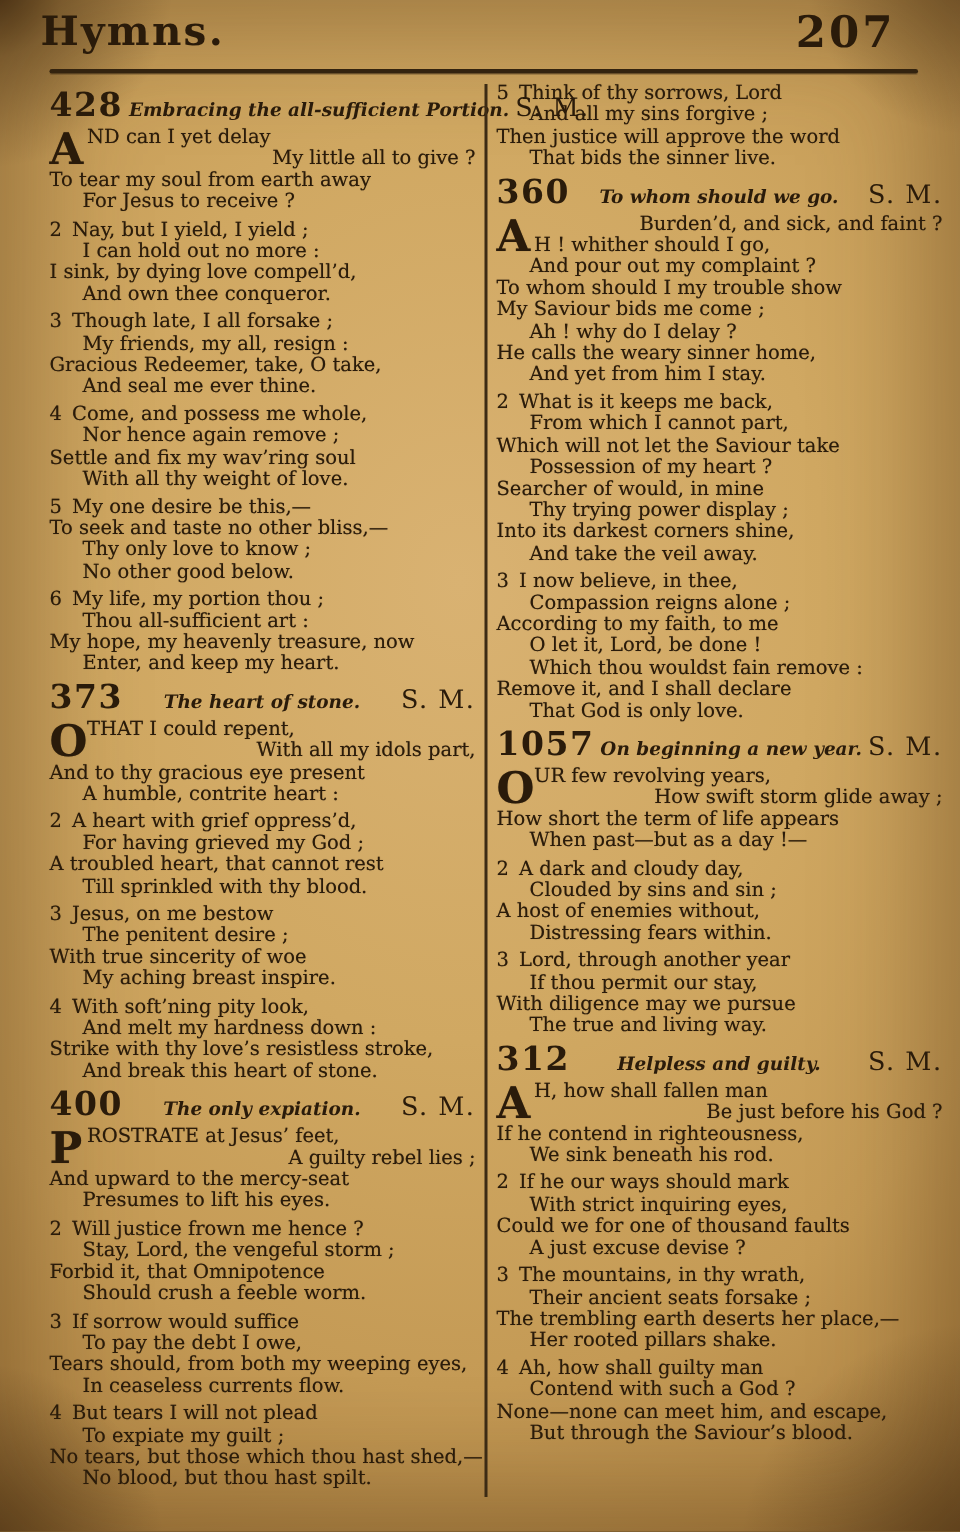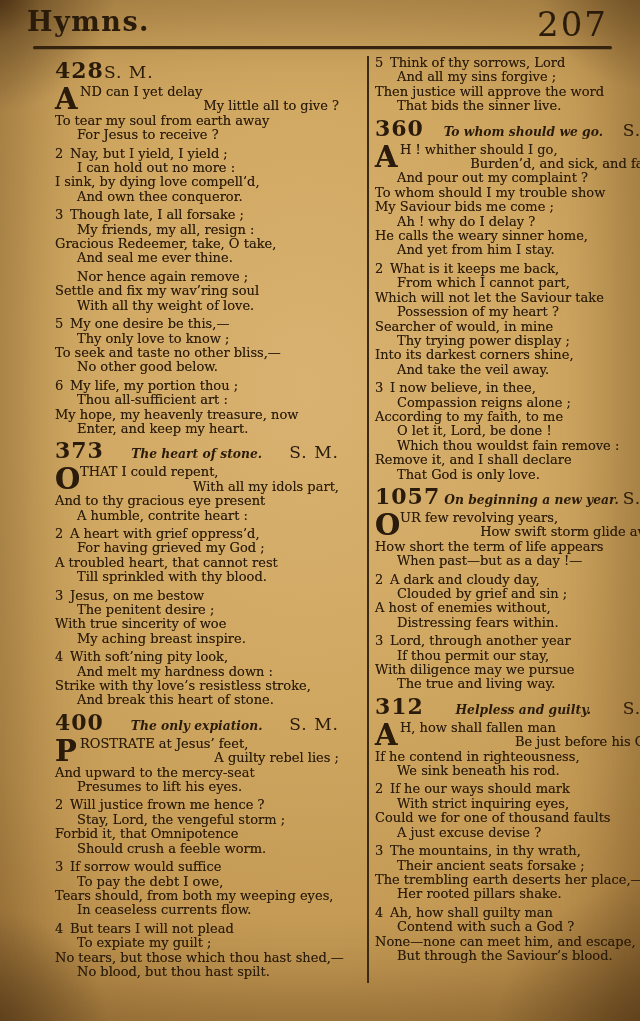--- a/index.html
+++ b/index.html
@@ -18,30 +18,30 @@
     box-shadow: inset 0 0 75px 20px rgba(75,48,16,.38);
   }
   .content{position:absolute;left:33px;top:6px;right:26px;}
   .page-header{position:relative;height:38px;}
   .page-header .title{
     position:absolute;left:0;right:0;text-align:left;
     transform:translateX(-6px);
     font-size:27px;font-weight:600;letter-spacing:1.5px;
   }
   .page-header .pageno{
-    position:absolute;right:6px;top:-2px;
-    font-size:34px;font-weight:400;letter-spacing:2px;
+    position:absolute;right:17px;top:-2px;
+    font-size:29px;font-weight:700;letter-spacing:2px;
   }
   .header-rule{
     height:3px;background:#33230f;border-radius:2px;
     margin:2px 2px 0 0;
     box-shadow:0 1px 0 rgba(51,35,15,.25);
   }
   .columns{display:flex;margin-top:7px;}
-  .col{box-sizing:border-box;margin-left:22px;}
+  .col{box-sizing:border-box;}
   .col-left{width:290px;padding-right:6px;}
   .col-right{flex:1;border-left:2px solid #3c2b14;padding-left:6px;}
   .hymn-heading{
     display:flex;align-items:baseline;
     margin:4px 0 3px 0;white-space:nowrap;
   }
   .hymn-number{font-size:22px;font-weight:bold;letter-spacing:1px;line-height:21px;}
   .hymn-title{flex:1;text-align:center;font-style:italic;font-weight:bold;font-size:12.3px;padding:0 4px;}
   .hymn-meter{font-size:17px;font-weight:normal;letter-spacing:1px;}
   .verse{position:relative;margin:0 0 4px 0;}
@@ -63,20 +63,21 @@
   <div class="content">
     <div class="page-header">
       <div class="title">Hymns.</div>
       <div class="pageno">207</div>
     </div>
     <div class="header-rule"></div>
     <div class="columns">
       <div class="col col-left">
           <div class="hymn-heading">
             <span class="hymn-number">428</span>
+            <span class="hymn-title">Embracing the all-sufficient Portion.</span>
             <span class="hymn-meter">S. M.</span>
           </div>
           <div class="verse has-cap">
             <span class="dropcap">A</span>
             <div class="line flush capline">ND can I yet delay</div>
             <div class="line ind capline">My little all to give ?</div>
             <div class="line flush">To tear my soul from earth away</div>
             <div class="line ind">For Jesus to receive ?</div>
           </div>
           <div class="verse">
@@ -85,28 +86,29 @@
             <div class="line flush">I sink, by dying love compell’d,</div>
             <div class="line ind">And own thee conqueror.</div>
           </div>
           <div class="verse">
             <div class="line flush"><span class="vnum">3</span>Though late, I all forsake ;</div>
             <div class="line ind">My friends, my all, resign :</div>
             <div class="line flush">Gracious Redeemer, take, O take,</div>
             <div class="line ind">And seal me ever thine.</div>
           </div>
           <div class="verse">
+            <div class="line flush"><span class="vnum">4</span>Come, and possess me whole,</div>
             <div class="line ind">Nor hence again remove ;</div>
             <div class="line flush">Settle and fix my wav’ring soul</div>
             <div class="line ind">With all thy weight of love.</div>
           </div>
           <div class="verse">
             <div class="line flush"><span class="vnum">5</span>My one desire be this,—</div>
+            <div class="line flush">To seek and taste no other bliss,—</div>
             <div class="line ind">Thy only love to know ;</div>
-            <div class="line flush">To seek and taste no other bliss,—</div>
             <div class="line ind">No other good below.</div>
           </div>
           <div class="verse">
             <div class="line flush"><span class="vnum">6</span>My life, my portion thou ;</div>
             <div class="line ind">Thou all-sufficient art :</div>
             <div class="line flush">My hope, my heavenly treasure, now</div>
             <div class="line ind">Enter, and keep my heart.</div>
           </div>
           <div class="hymn-heading">
             <span class="hymn-number">373</span>
@@ -176,22 +178,22 @@
             <div class="line flush">Then justice will approve the word</div>
             <div class="line ind">That bids the sinner live.</div>
           </div>
           <div class="hymn-heading">
             <span class="hymn-number">360</span>
             <span class="hymn-title">To whom should we go.</span>
             <span class="hymn-meter">S. M.</span>
           </div>
           <div class="verse has-cap">
             <span class="dropcap">A</span>
+            <div class="line ind capline">Burden’d, and sick, and faint ?</div>
             <div class="line flush capline">H !  whither should I go,</div>
-            <div class="line ind capline">Burden’d, and sick, and faint ?</div>
             <div class="line ind">And pour out my complaint ?</div>
             <div class="line flush">To whom should I my trouble show</div>
             <div class="line flush">My Saviour bids me come ;</div>
             <div class="line ind">Ah ! why do I delay ?</div>
             <div class="line flush">He calls the weary sinner home,</div>
             <div class="line ind">And yet from him I stay.</div>
           </div>
           <div class="verse">
             <div class="line flush"><span class="vnum">2</span>What is it keeps me back,</div>
             <div class="line ind">From which I cannot part,</div>
@@ -218,21 +220,21 @@
           </div>
           <div class="verse has-cap">
             <span class="dropcap">O</span>
             <div class="line flush capline">UR few revolving years,</div>
             <div class="line ind capline">How swift storm glide away ;</div>
             <div class="line flush">How short the term of life appears</div>
             <div class="line ind">When past—but as a day !—</div>
           </div>
           <div class="verse">
             <div class="line flush"><span class="vnum">2</span>A dark and cloudy day,</div>
-            <div class="line ind">Clouded by grief and sin ;</div>
+            <div class="line ind">Clouded by sins and sin ;</div>
             <div class="line flush">A host of enemies without,</div>
             <div class="line ind">Distressing fears within.</div>
           </div>
           <div class="verse">
             <div class="line flush"><span class="vnum">3</span>Lord, through another year</div>
             <div class="line ind">If thou permit our stay,</div>
             <div class="line flush">With diligence may we pursue</div>
             <div class="line ind">The true and living way.</div>
           </div>
           <div class="hymn-heading">

